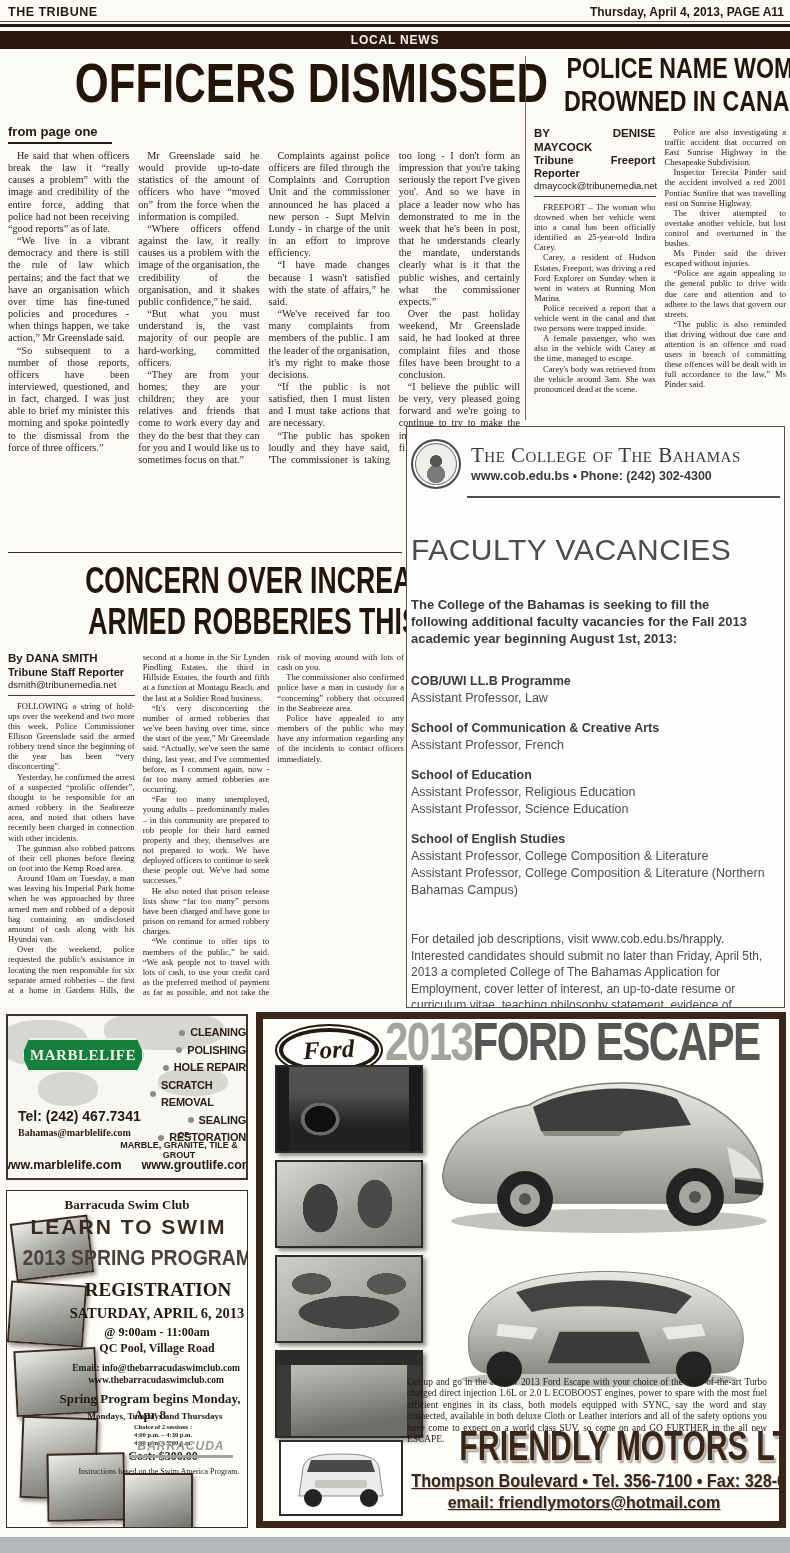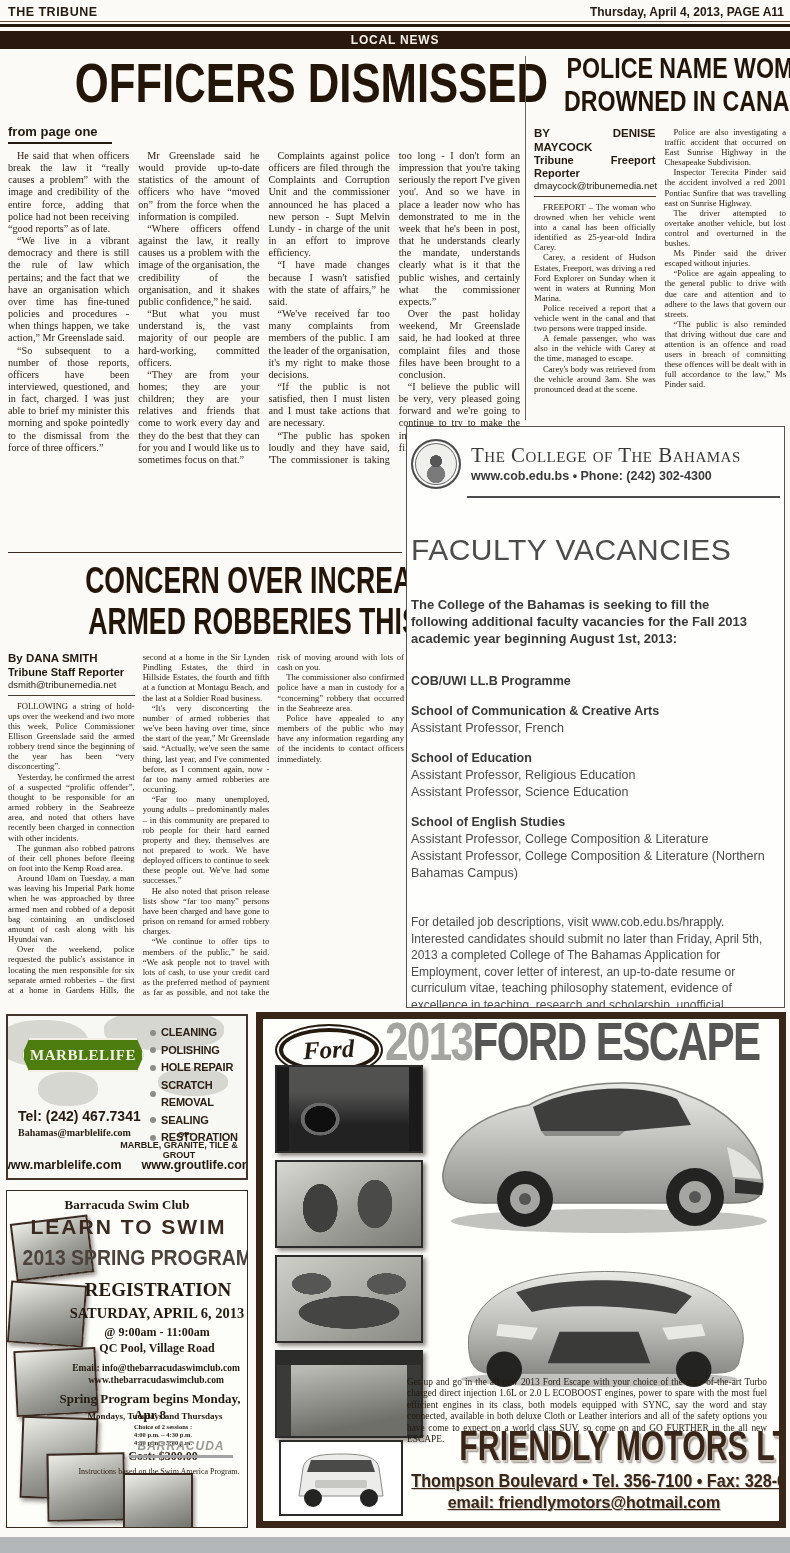--- a/index.html
+++ b/index.html
@@ -54,23 +54,23 @@
   .cob-intro{margin-top:30px;font-weight:700;font-size:13px;line-height:17px;color:#3a3a3a;width:96%;}
   .cob-sections{margin-top:26px;}
   .cob-section{margin-bottom:13px;}
   .cob-sec-heading{font-weight:700;font-size:12.5px;line-height:17px;color:#3a3a3a;}
   .cob-sec-items{font-weight:400;font-size:12.5px;line-height:17px;color:#4c4c4c;white-space:pre-line;}
   .cob-details{margin-top:32px;font-size:12px;line-height:16.5px;color:#4c4c4c;width:98%;}
 
   
   .ml{position:absolute;left:6px;top:1014px;width:242px;height:166px;border:2px solid #43332a;background:#f7f7f3;overflow:hidden;box-sizing:border-box;}
   .ml-blob{position:absolute;background:#d7d7d1;border-radius:45%;}
-  .ml-badge{position:absolute;left:14px;top:22px;width:122px;height:34px;background:#4d7c0f;color:#f3efe6;display:flex;align-items:center;justify-content:center;font:700 15px "Liberation Serif",serif;letter-spacing:.5px;clip-path:polygon(6% 0,94% 0,100% 50%,94% 100%,6% 100%,0 50%);box-shadow:inset 0 0 0 2px #f3efe6;}
+  .ml-badge{position:absolute;left:14px;top:22px;width:122px;height:34px;background:#15803d;color:#f3efe6;display:flex;align-items:center;justify-content:center;font:700 15px "Liberation Serif",serif;letter-spacing:.5px;clip-path:polygon(6% 0,94% 0,100% 50%,94% 100%,6% 100%,0 50%);box-shadow:inset 0 0 0 2px #f3efe6;}
   .ml-services{position:absolute;left:142px;top:8px;list-style:none;margin:0;padding:0;}
-  .ml-services li{display:flex;align-items:center;gap:5px;font:700 11px/17.5px "Liberation Sans",sans-serif;color:#2c2014;letter-spacing:-.2px;}
+  .ml-services li{display:flex;align-items:center;gap:5px;font:700 11px/17.5px "Liberation Sans",sans-serif;color:#2c2014;letter-spacing:-.2px;justify-content:flex-end;}
   .ml-dot{width:6px;height:6px;border-radius:50%;background:#8d8d88;flex:0 0 auto;}
   .ml-tel{position:absolute;left:10px;top:92px;font:700 14px "Liberation Sans",sans-serif;color:#241a10;}
   .ml-email{position:absolute;left:10px;top:111px;font:700 10px "Liberation Serif",serif;color:#2c2014;}
   .ml-of{position:absolute;left:114px;top:114px;width:126px;text-align:center;font:700 8px/9px "Liberation Sans",sans-serif;color:#2c2014;}
   .ml-of2{position:absolute;left:100px;top:124px;width:142px;text-align:center;font:700 9px/10px "Liberation Sans",sans-serif;color:#2c2014;}
   .ml-web{position:absolute;left:0;right:0;bottom:6px;display:flex;justify-content:center;gap:20px;font:700 12.5px "Liberation Sans",sans-serif;color:#241a10;}
 
   
   .swim{position:absolute;left:6px;top:1190px;width:242px;height:338px;border:1px solid #3a2a20;background:#fdfdfa;overflow:hidden;box-sizing:border-box;}
   .sp{position:absolute;border:2px solid #3a2a20;background:linear-gradient(160deg,#e6e6e1 5%,#a2a29c 55%,#6e6e68 100%);box-shadow:2px 3px 4px rgba(30,20,10,.45);}
@@ -212,20 +212,21 @@
         <div class="cob-name">The College of The Bahamas</div>
         <div class="cob-contact">www.cob.edu.bs   •   Phone: (242) 302-4300</div>
       </div>
     </div>
     <div class="cob-rule"></div>
     <div class="cob-vac">FACULTY VACANCIES</div>
     <div class="cob-intro">The College of the Bahamas is seeking to fill the following additional faculty vacancies for the Fall 2013 academic year beginning August 1st, 2013:</div>
     <div class="cob-sections">
         <div class="cob-section">
         <div class="cob-sec-heading">COB/UWI LL.B Programme</div>
+        <div class="cob-sec-items">Assistant Professor, Law</div>
       </div>
         <div class="cob-section">
         <div class="cob-sec-heading">School of Communication &amp; Creative Arts</div>
         <div class="cob-sec-items">Assistant Professor, French</div>
       </div>
         <div class="cob-section">
         <div class="cob-sec-heading">School of Education</div>
         <div class="cob-sec-items">Assistant Professor, Religious Education
 Assistant Professor, Science Education</div>
       </div>

